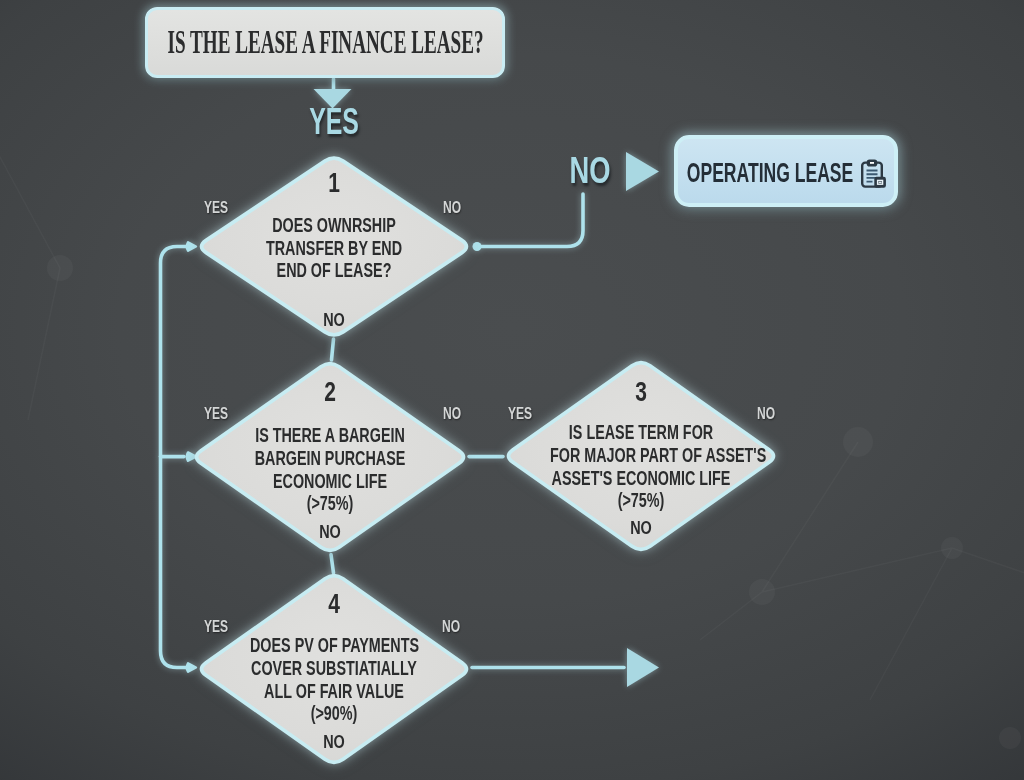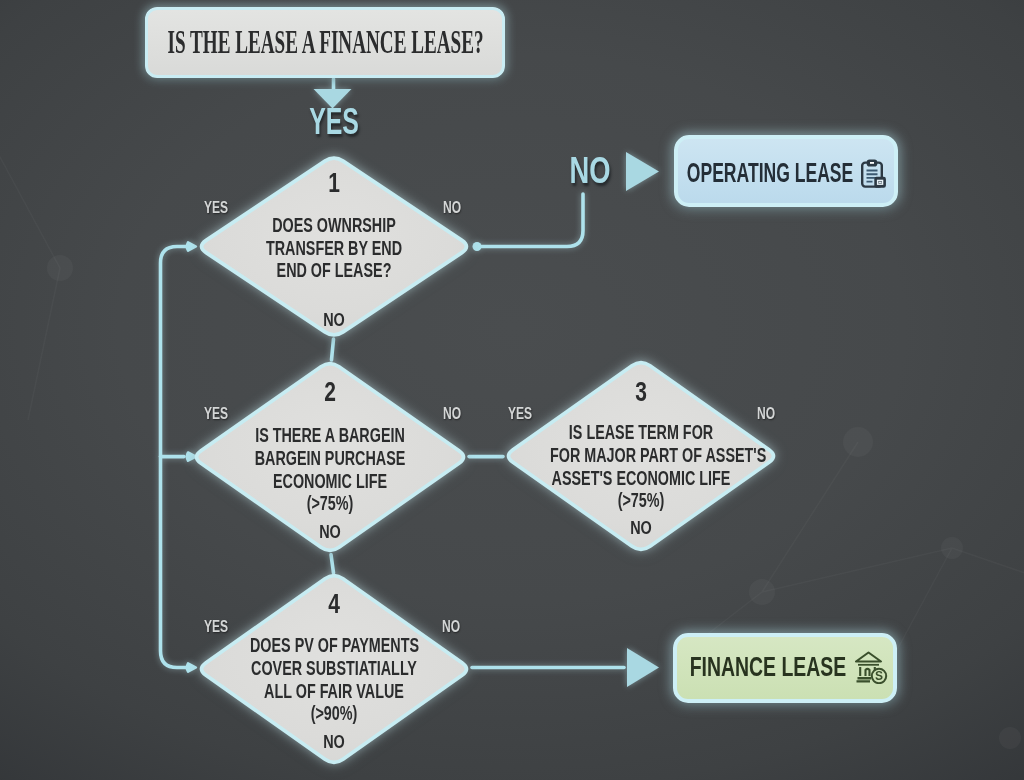--- a/index.html
+++ b/index.html
@@ -102,35 +102,20 @@
         <rect x="7.5" y="1.2" width="9" height="5.6" rx="2" fill="#2c3944" stroke-width="1.6"></rect>
         <rect x="10" y="3" width="4" height="1.8" fill="#ffffff" stroke="none"></rect>
         <path d="M6.5,11.5 L17.5,11.5 M6.5,15.2 L17.5,15.2 M6.5,18.9 L17.5,18.9 M6.5,22.6 L12.5,22.6" stroke="#3c5a72" stroke-width="1.9"></path>
         <rect x="15" y="18.5" width="10.2" height="9.6" rx="1.5" fill="#2c3944" stroke="#2c3944" stroke-width="1.4"></rect>
         <rect x="17.6" y="21.4" width="5" height="3.8" fill="none" stroke="#e8f2f8" stroke-width="1.4"></rect>
         <path d="M18.6,23.3 L21.6,23.3" stroke="#e8f2f8" stroke-width="1.3"></path>
       </g>
     </svg>
   </div>
 
-  <div class="abs" style="left:673px; top:633px; width:224px; height:70px; box-sizing:border-box;
-       background:linear-gradient(180deg,#d6e7c3,#cbe0b3); border:4px solid #cdeff6; border-radius:15px;
-       box-shadow:0 0 12px 2px rgba(190,235,245,0.5), 0 4px 6px rgba(0,0,0,0.22);">
-    <div class="dtxt ctr abs" style="left:-18px; width:218px; top:15px; font-size:27px; line-height:31px; color:#28331f; transform:scaleX(0.72); white-space:nowrap;">FINANCE LEASE</div>
-    <svg class="abs" style="right:5px; top:13px;" width="34" height="34" viewBox="0 0 34 34">
-      <g fill="none" stroke="#3a4f2c" stroke-width="2.1">
-        <path d="M2,11.5 L14.5,2.5 L27,11.5 Z" stroke-linejoin="round"></path>
-        <path d="M4,14.8 L25,14.8" stroke-width="1.8"></path>
-        <path d="M6.2,17 L6.2,26 M11.5,26 L11.5,20 Q13.5,17.8 15.5,20 L15.5,26 M20.8,17 L20.8,20.5"></path>
-        <path d="M3.5,28.2 L17,28.2 M2.5,31.4 L16,31.4" stroke-width="2.4"></path>
-        <circle cx="25" cy="26" r="7.2" fill="#cfe2b8" stroke-width="2"></circle>
-        <text x="25" y="30.2" font-size="12" font-weight="bold" fill="#3a4f2c" stroke="none" text-anchor="middle" font-family="Liberation Sans">S</text>
-      </g>
-    </svg>
-  </div>
 
   <div class="abs lbl ctr" style="left:186px; top:198px; width:60px; transform:scaleX(0.71);">YES</div>
   <div class="abs lbl ctr" style="left:422px; top:198px; width:60px; transform:scaleX(0.71);">NO</div>
   <div class="abs lbl ctr" style="left:186px; top:404px; width:60px; transform:scaleX(0.71);">YES</div>
   <div class="abs lbl ctr" style="left:422px; top:404px; width:60px; transform:scaleX(0.71);">NO</div>
   <div class="abs lbl ctr" style="left:490px; top:404px; width:60px; transform:scaleX(0.71);">YES</div>
   <div class="abs lbl ctr" style="left:736px; top:404px; width:60px; transform:scaleX(0.71);">NO</div>
   <div class="abs lbl ctr" style="left:186px; top:617px; width:60px; transform:scaleX(0.71);">YES</div>
   <div class="abs lbl ctr" style="left:421px; top:617px; width:60px; transform:scaleX(0.71);">NO</div>
 

